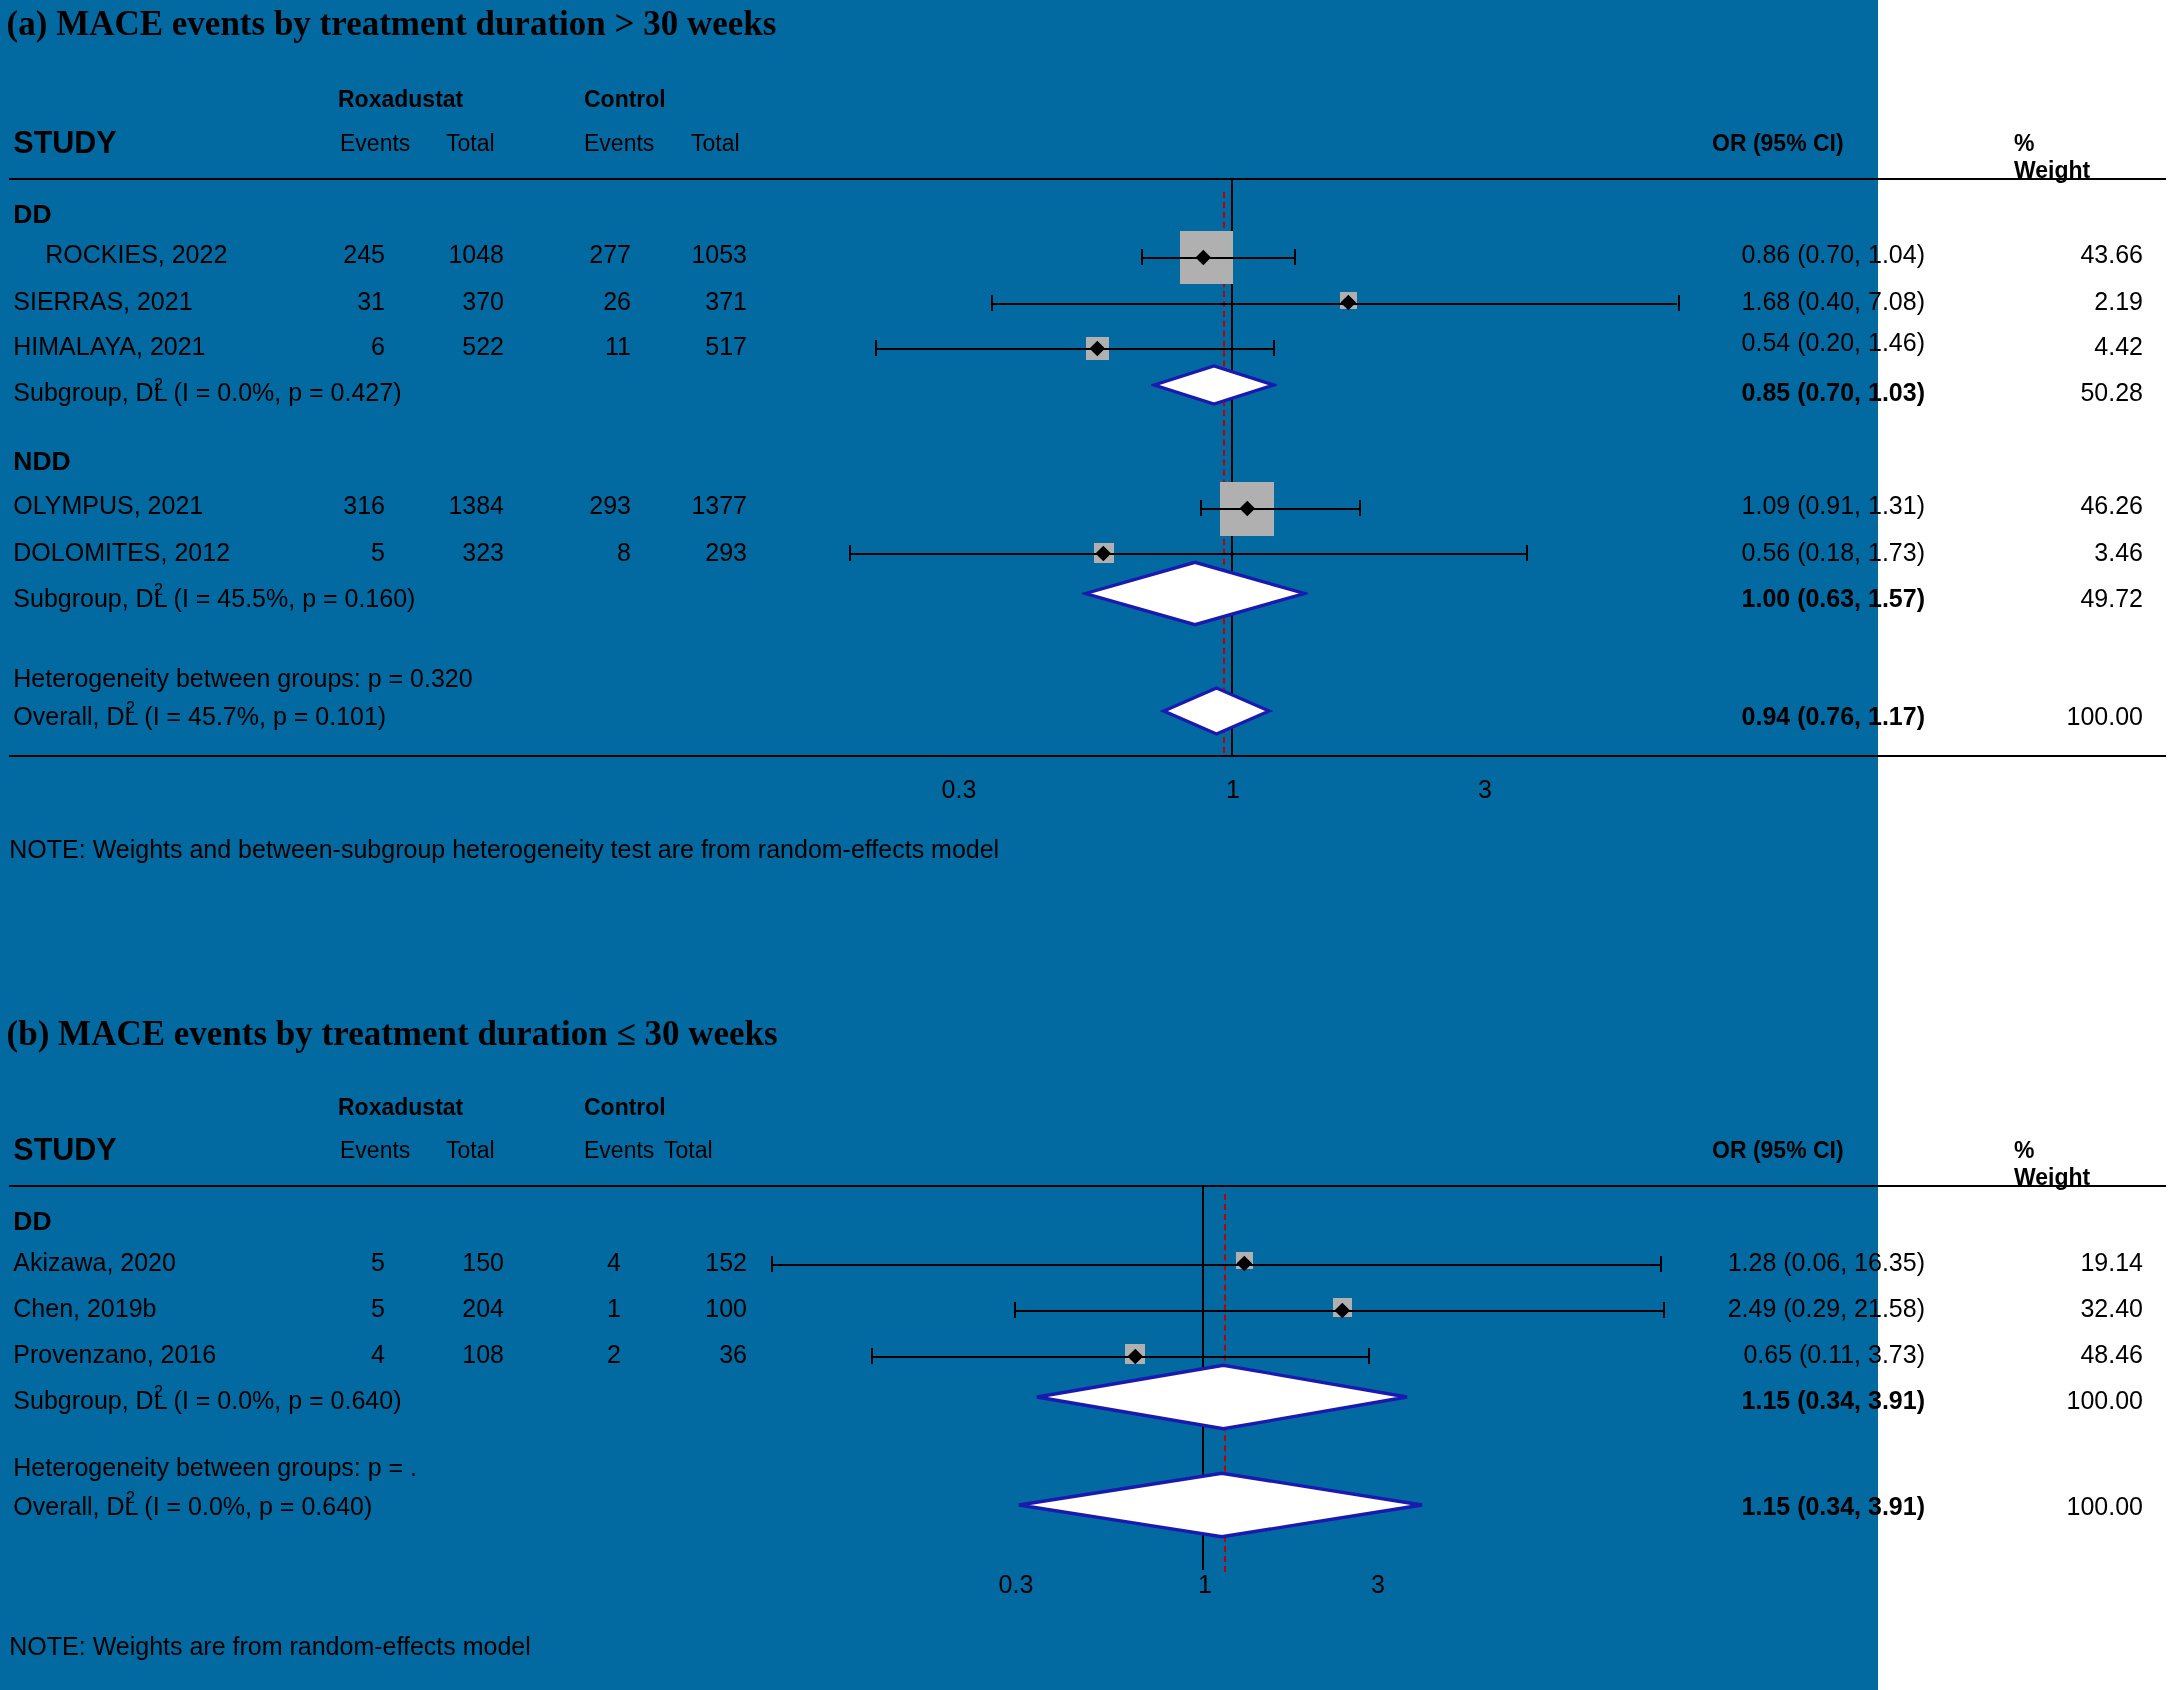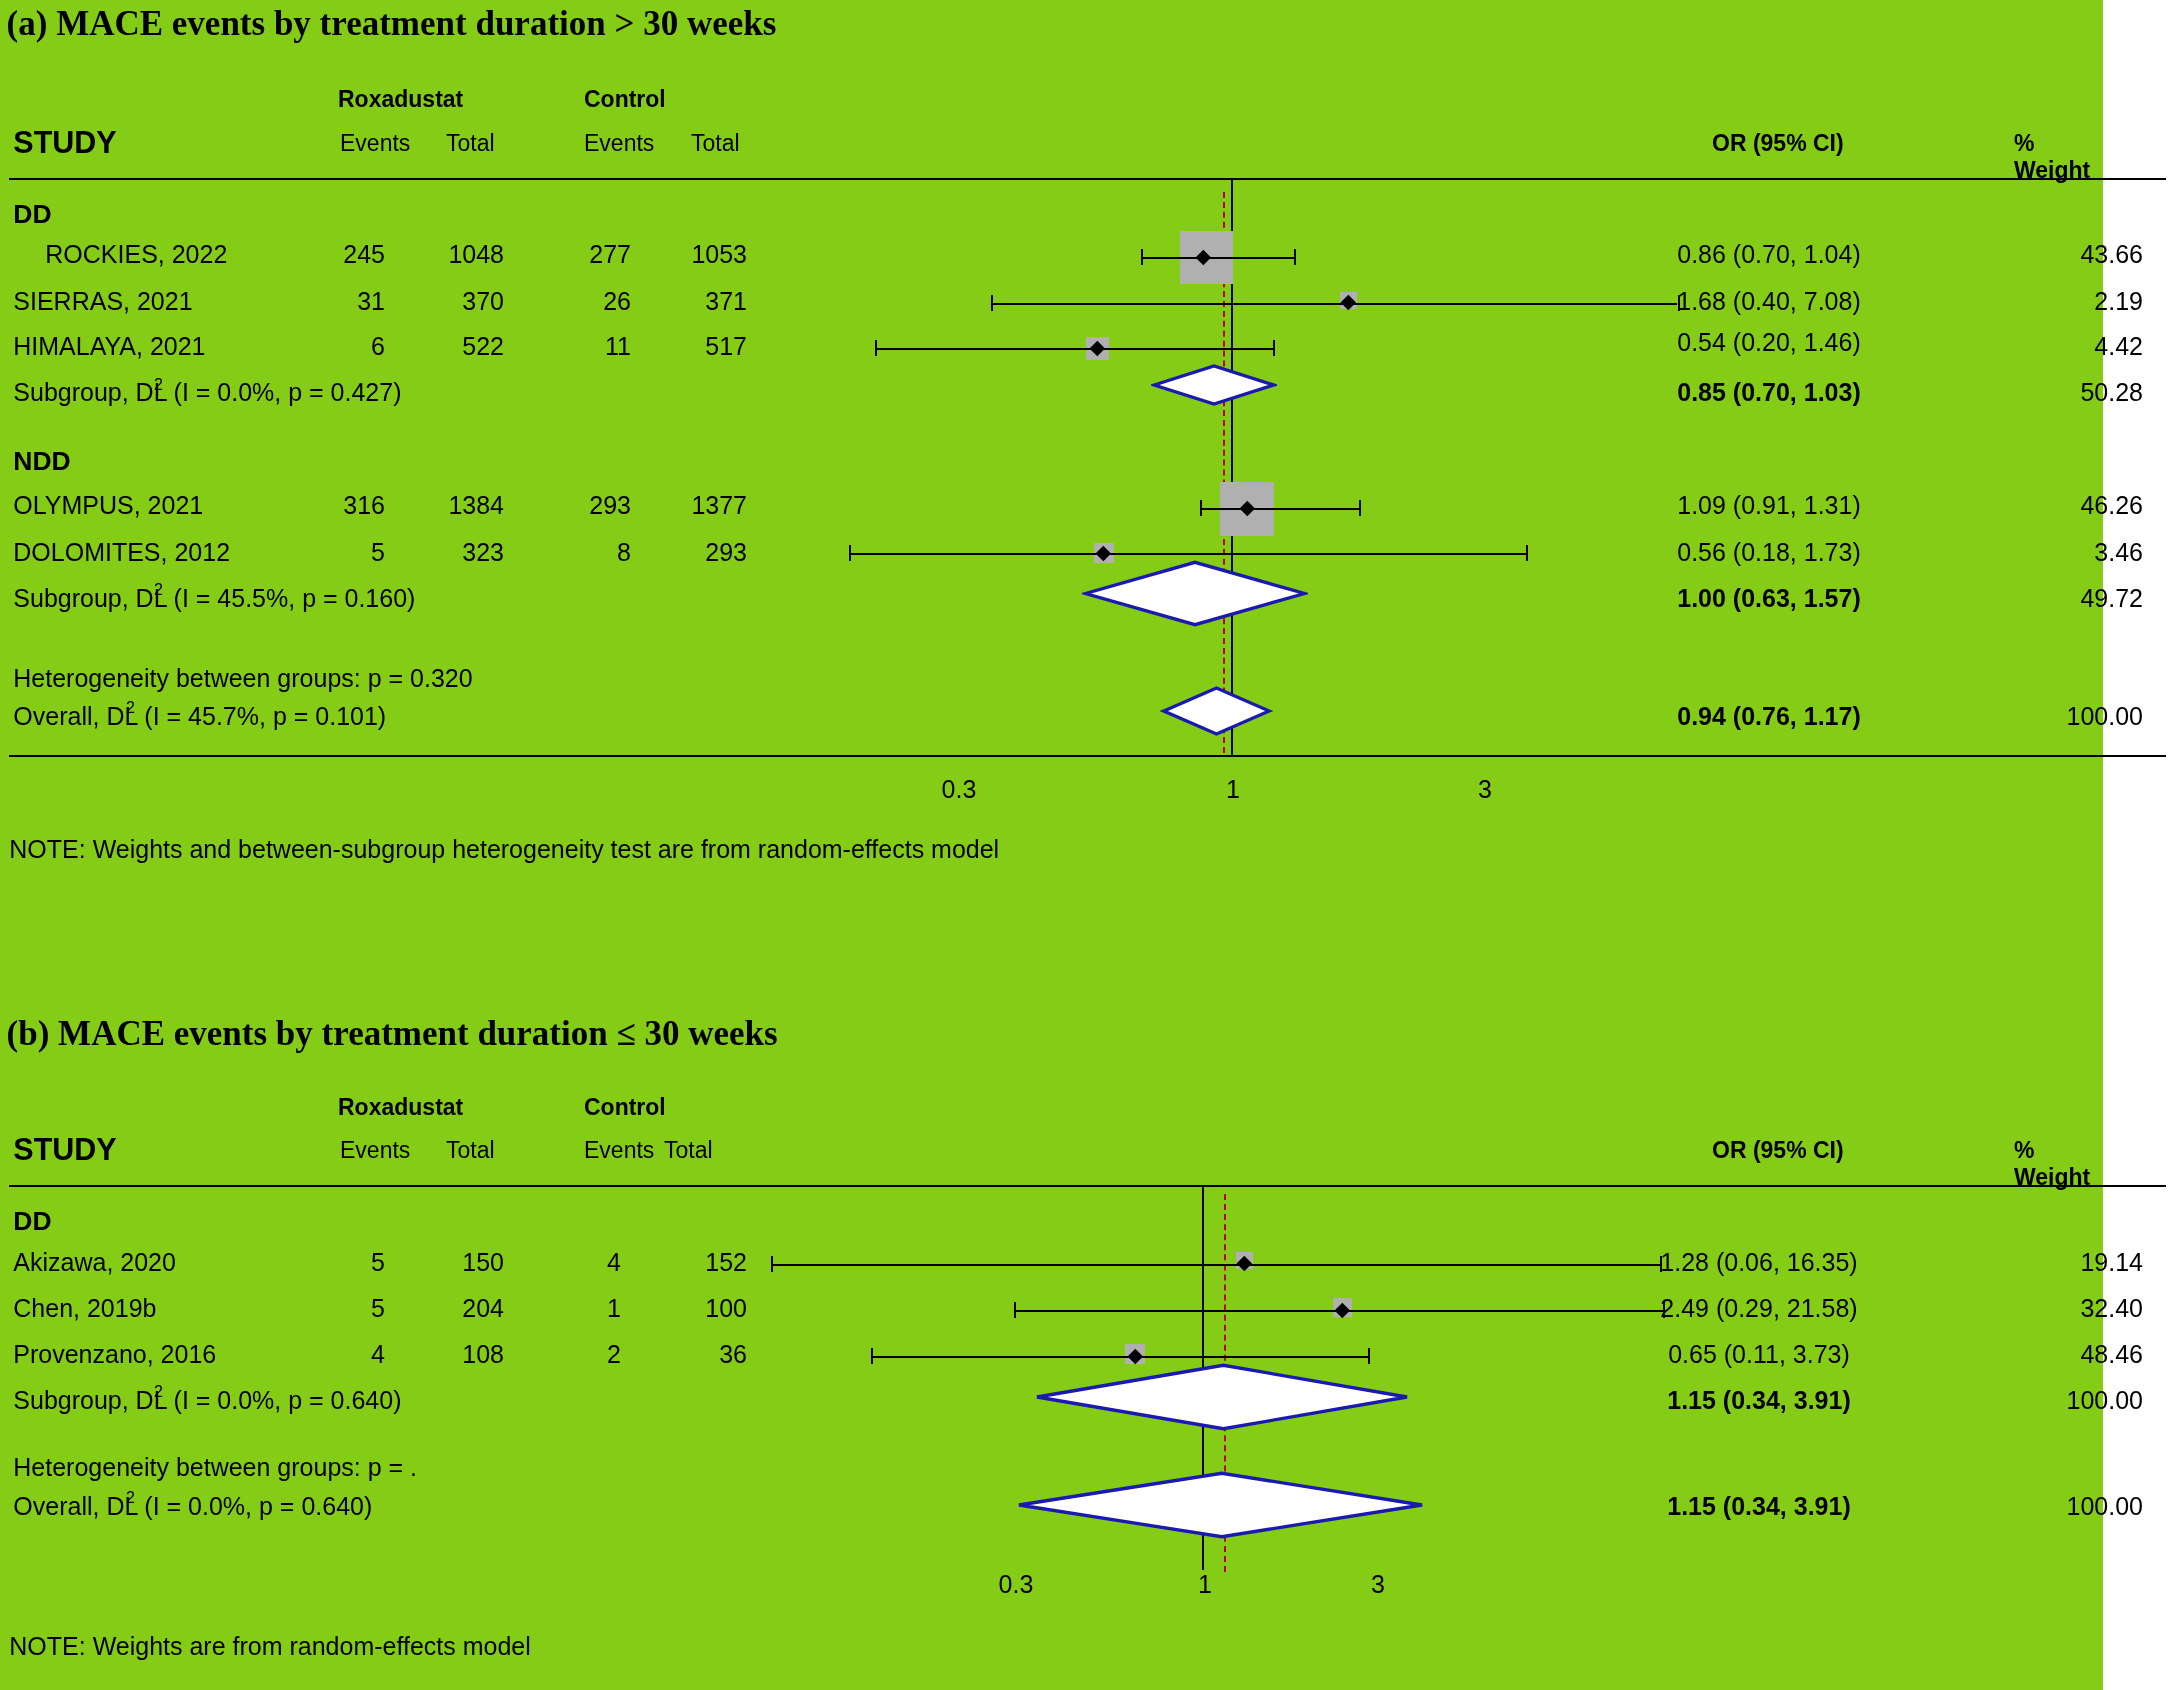--- a/index.html
+++ b/index.html
@@ -1,33 +1,33 @@
 <!DOCTYPE html>
 <html style="font-size:10.6px"><head>
 <meta charset="utf-8">
 <style>
   html,body{margin:0;padding:0;background:#ffffff;}
   body{font-family:"Liberation Sans", sans-serif;color:#000;}
-  .page{width:2103px;min-height:1690px;position:relative;background:#84cc16;}
+  .page{width:1878px;min-height:1690px;position:relative;background:#0369a1;}
 
   .panel{position:relative;}
   .panel-title{font-family:"Liberation Serif", serif;font-weight:bold;font-size:35px;letter-spacing:0px;}
 
   .hdr{position:absolute;font-size:23px;}
   .hdr-b{font-weight:bold;}
   .hdr-study{font-weight:bold;font-size:30.5px;}
 
   .rule{position:absolute;background:#000;height:2px;}
   .vline{position:absolute;background:#000;width:2px;}
   .vline-dash{position:absolute;width:0;border-left:2px dashed #c00000;}
 
   .row-label{position:absolute;font-size:25px;white-space:nowrap;}
   .row-num{position:absolute;font-size:25px;text-align:right;}
   .grp{position:absolute;font-size:26.5px;font-weight:bold;}
-  .est{position:absolute;font-size:25px;text-align:center;white-space:nowrap;}
+  .est{position:absolute;font-size:25px;text-align:right;white-space:nowrap;}
   .wt{position:absolute;font-size:25px;text-align:right;white-space:nowrap;}
   .bold{font-weight:bold;}
 
   .ciline{position:absolute;background:#000;height:2px;}
   .marker{position:absolute;background:#000;width:10.6px;height:10.6px;transform:rotate(45deg);}
   .box{position:absolute;background:#b0b0b0;}
   .cap{position:absolute;background:#000;width:2px;}
 
   .diamond{position:absolute;}
   .diamond svg{display:block;}

